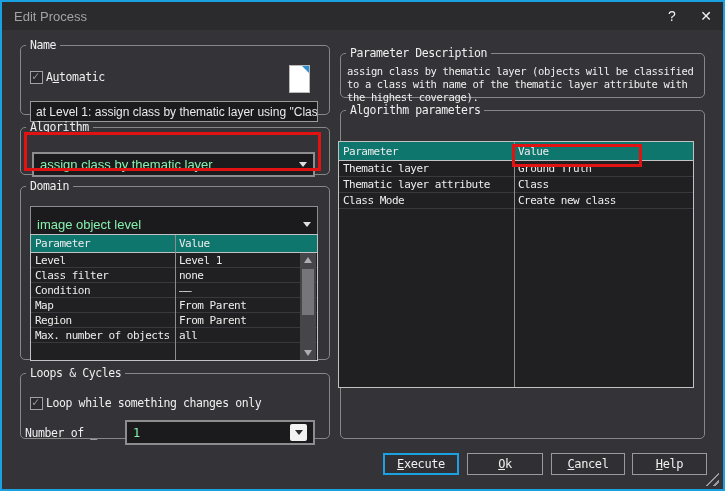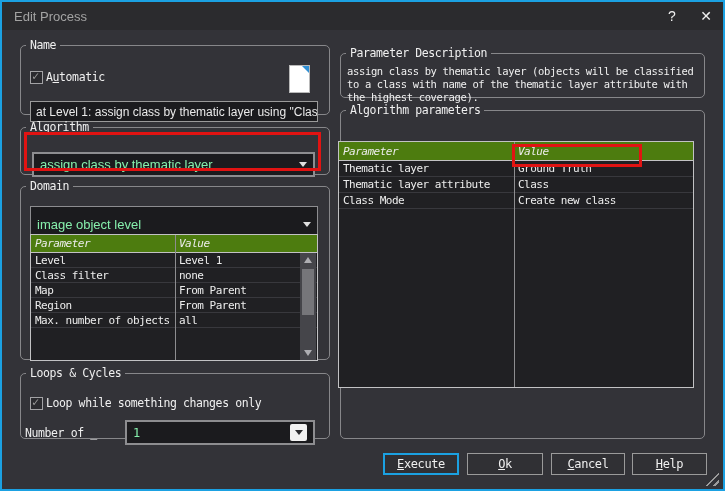--- a/index.html
+++ b/index.html
@@ -39,21 +39,21 @@
   .combo .arrow-btn i{width:0;height:0;border-left:4px solid transparent;
     border-right:4px solid transparent;border-top:5px solid #2b2b2e;}
   
   .checkrow{position:absolute;display:flex;align-items:center;cursor:pointer;}
   .cbox{width:13px;height:13px;border:1px solid #a2a2a5;background:#2a2a2e;position:relative;flex:none;}
   .cbox .check{position:absolute;left:1px;top:-3px;font-size:12px;color:#9b9b9b;}
   .clabel{font-size:11.5px;letter-spacing:-0.4px;color:#f0f0f0;margin-left:3px;white-space:nowrap;}
   
   .ptable{position:absolute;background:#202023;border:1px solid #c2c2c4;overflow:hidden;}
   .trow{display:flex;align-items:center;border-bottom:1px solid #38383d;}
-  .thead{background:#4d7c0f;border-bottom:1px solid #c2c2c4;font-style:italic;}
+  .thead{background:#0f766e;border-bottom:1px solid #c2c2c4;}
   .tcell{padding:0 4px;font-size:11px;letter-spacing:-0.5px;color:#ededed;white-space:nowrap;
     overflow:hidden;flex:1;}
   .tbl-left .trow{height:15px;}  .tbl-left .thead{height:18px;}
   .tbl-right .trow{height:16px;} .tbl-right .thead{height:19px;}
   .tdivider{position:absolute;top:0;bottom:0;width:1px;background:#8d8d90;}
   
   .vscroll{position:absolute;width:16px;background:#45454a;}
   .sbtn{position:absolute;left:0;width:16px;height:14px;display:flex;align-items:center;justify-content:center;}
   .sbtn.up{top:0;} .sbtn.down{bottom:0;}
   .tri-up{width:0;height:0;border-left:4px solid transparent;border-right:4px solid transparent;
@@ -131,20 +131,24 @@
         </div>
         <div class="trow">
           <div class="tcell" style="flex: 0 0 auto; width: 144px;">Level</div>
           <div class="tcell">Level 1</div>
         </div>
         <div class="trow">
           <div class="tcell" style="flex: 0 0 auto; width: 144px;">Class filter</div>
           <div class="tcell">none</div>
         </div>
         <div class="trow">
+          <div class="tcell" style="flex: 0 0 auto; width: 144px;">Condition</div>
+          <div class="tcell">——</div>
+        </div>
+        <div class="trow">
           <div class="tcell" style="flex: 0 0 auto; width: 144px;">Map</div>
           <div class="tcell">From Parent</div>
         </div>
         <div class="trow">
           <div class="tcell" style="flex: 0 0 auto; width: 144px;">Region</div>
           <div class="tcell">From Parent</div>
         </div>
         <div class="trow">
           <div class="tcell" style="flex: 0 0 auto; width: 144px;">Max. number of objects</div>
           <div class="tcell">all</div>

